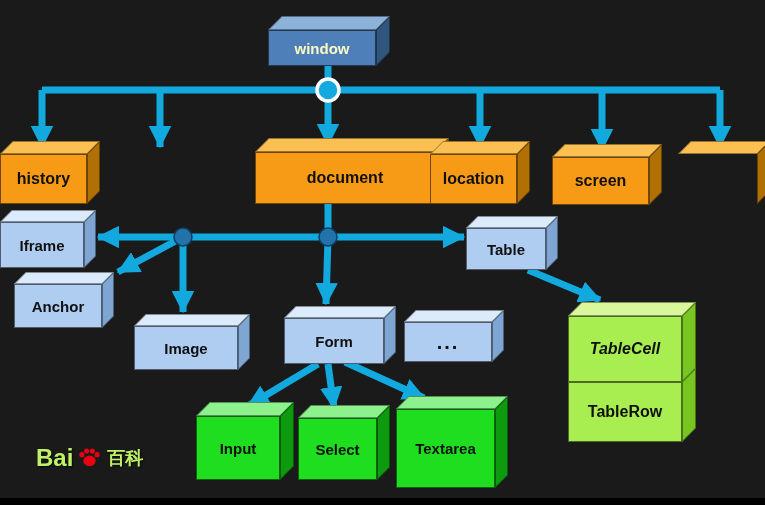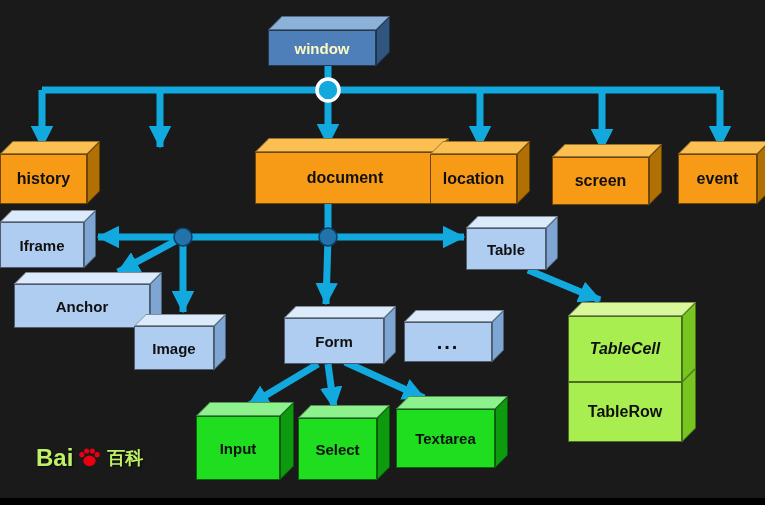--- a/index.html
+++ b/index.html
@@ -96,50 +96,47 @@
     <div class="ftop"></div>
     <div class="fside"></div>
     <div class="face">
         <span class="label">screen</span>
       </div>
   </div>
 
   <div class="box3d orange" style="left:678px;top:141px;width:92px;height:63px;--d:13px;">
     <div class="ftop"></div>
     <div class="fside"></div>
-    <div class="face">
-        <span class="label">event</span>
-      </div>
   </div>
 
   <div class="box3d lblue" style="left:0px;top:210px;width:96px;height:58px;">
     <div class="ftop"></div>
     <div class="fside"></div>
     <div class="face">
         <span class="label">Iframe</span>
       </div>
   </div>
 
   <div class="box3d lblue" style="left:466px;top:216px;width:92px;height:54px;">
     <div class="ftop"></div>
     <div class="fside"></div>
     <div class="face">
         <span class="label">Table</span>
       </div>
   </div>
 
-  <div class="box3d lblue" style="left:14px;top:272px;width:100px;height:56px;padding-left:48px;">
+  <div class="box3d lblue" style="left:14px;top:272px;width:100px;height:56px;">
     <div class="ftop"></div>
     <div class="fside"></div>
     <div class="face">
         <span class="label">Anchor</span>
       </div>
   </div>
 
-  <div class="box3d lblue" style="left:134px;top:314px;width:92px;height:56px;border-radius:17px;">
+  <div class="box3d lblue" style="left:134px;top:314px;width:116px;height:56px;border-radius:17px;">
     <div class="ftop"></div>
     <div class="fside"></div>
     <div class="face">
         <span class="label">Image</span>
       </div>
   </div>
 
   <div class="box3d lblue" style="left:284px;top:306px;width:112px;height:58px;">
     <div class="ftop"></div>
     <div class="fside"></div>
@@ -165,21 +162,21 @@
   </div>
 
   <div class="box3d green" style="left:298px;top:405px;width:92px;height:75px;--d:13px;">
     <div class="ftop"></div>
     <div class="fside"></div>
     <div class="face">
         <span class="label">Select</span>
       </div>
   </div>
 
-  <div class="box3d green" style="left:396px;top:396px;width:112px;height:72px;--d:13px;">
+  <div class="box3d green" style="left:396px;top:396px;width:112px;height:92px;--d:13px;">
     <div class="ftop"></div>
     <div class="fside"></div>
     <div class="face">
         <span class="label">Textarea</span>
       </div>
   </div>
 
   <div class="box3d lime big" style="left:568px;top:368px;width:128px;height:74px;--d:14px;z-index:2;">
     <div class="ftop"></div>
     <div class="fside"></div>

